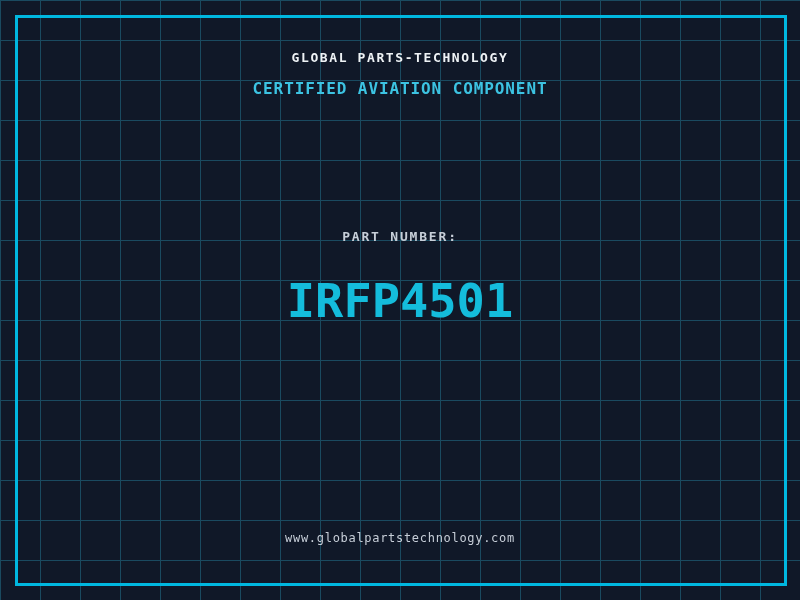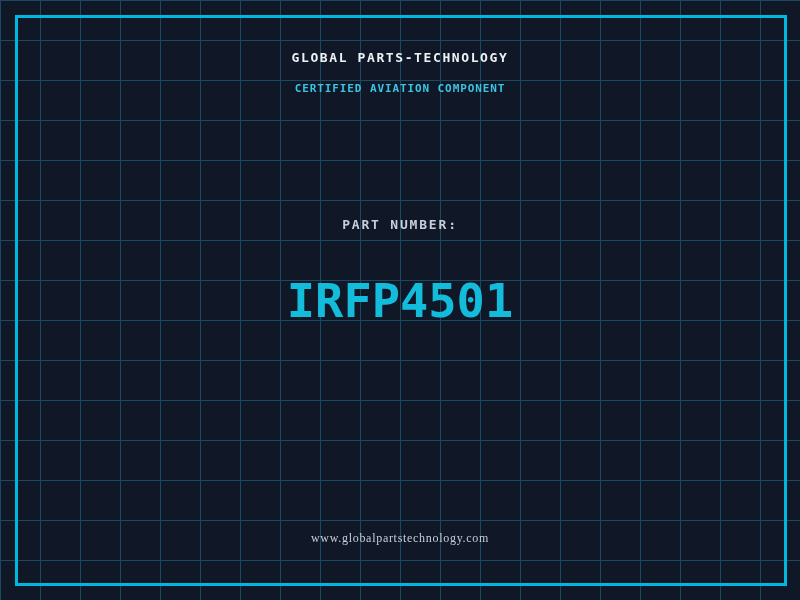--- a/index.html
+++ b/index.html
@@ -37,49 +37,48 @@
   .brand-title {
     top: 49px;
     font-size: 13px;
     line-height: 18px;
     font-weight: bold;
     letter-spacing: 1.6px;
     color: var(--title);
   }
   .brand-subtitle {
     top: 80px;
-    font-size: 11px;
+    font-size: 16px;
     line-height: 17px;
     font-weight: bold;
     letter-spacing: 0.9px;
     color: var(--subtitle);
   }
   .part-label {
-    top: 216px;
+    top: 228px;
     font-size: 13px;
     line-height: 18px;
     font-weight: bold;
     letter-spacing: 1.8px;
     color: var(--muted);
   }
   .part-number {
     top: 259px;
     font-size: 47px;
     line-height: 83px;
     font-weight: bold;
     letter-spacing: 0px;
     color: var(--accent);
   }
   .website {
     top: 530px;
     font-size: 12px;
     line-height: 17px;
     letter-spacing: 0.7px;
     color: var(--muted);
-    font-family: Liberation Serif, serif;
   }
 </style>
 </head>
 <body>
 
 <div class="frame"></div>
 
 <div class="line brand-title">GLOBAL PARTS-TECHNOLOGY</div>
 
 <div class="line brand-subtitle">CERTIFIED AVIATION COMPONENT</div>

